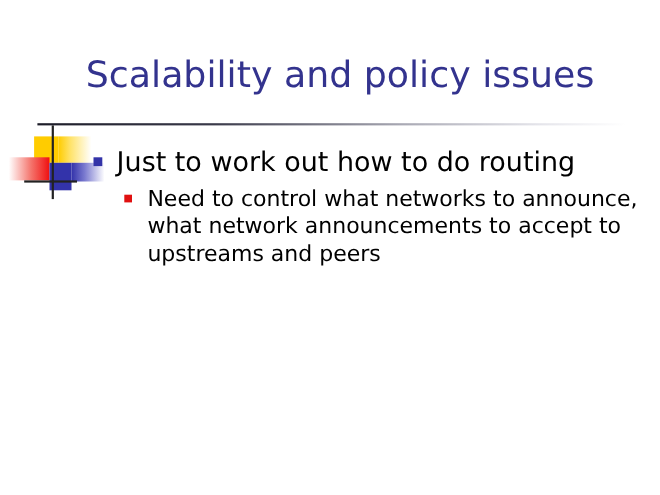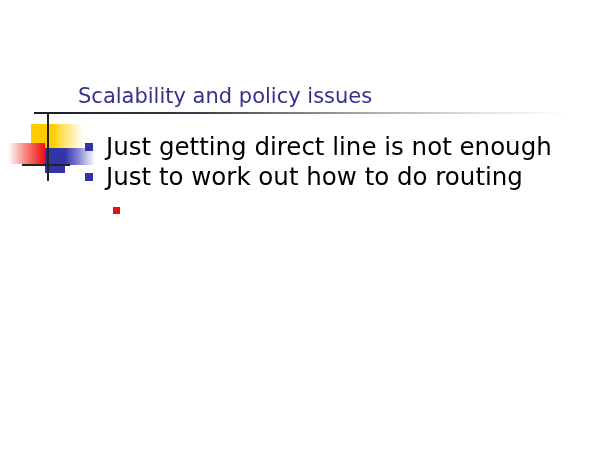--- a/index.html
+++ b/index.html
@@ -71,23 +71,23 @@
     position: absolute;
     left: 22px; top: 109px;
     width: 48px; height: 2px;
     background: #222222;
   }
 
   
   #title {
     position: absolute;
     left: 78px;
-    top: 76px;
+    top: 48px;
     width: 500px;
-    font-size: 21px;
+    font-size: 33px;
     line-height: 40px;
     color: #33338E;
     font-family: "DejaVu Sans", sans-serif;
     font-weight: normal;
     letter-spacing: 0px;
     white-space: nowrap;
   }
 
   
   #title-rule {
@@ -168,31 +168,28 @@
     <div class="line-h-short"></div>
   </div>
 
   <div id="title">Scalability and policy issues</div>
 
   <div id="title-rule"></div>
 
   <div id="body">
     <ul class="lvl1">
 
-      <li class="l1">
-        <span class="bullet1"></span>
-        <span class="txt">Just getting direct line is not enough</span>
-      </li>
 
       <li class="l1">
         <span class="bullet1"></span>
         <span class="txt">Just to work out how to do routing</span>
       </li>
     </ul>
 
     <ul class="lvl2">
       <li class="l2">
         <span class="bullet2"></span>
+        <span class="txt">Need to control what networks to announce, what network announcements to accept to upstreams and peers</span>
       </li>
     </ul>
   </div>
 
 </div>
 
 </body></html>

